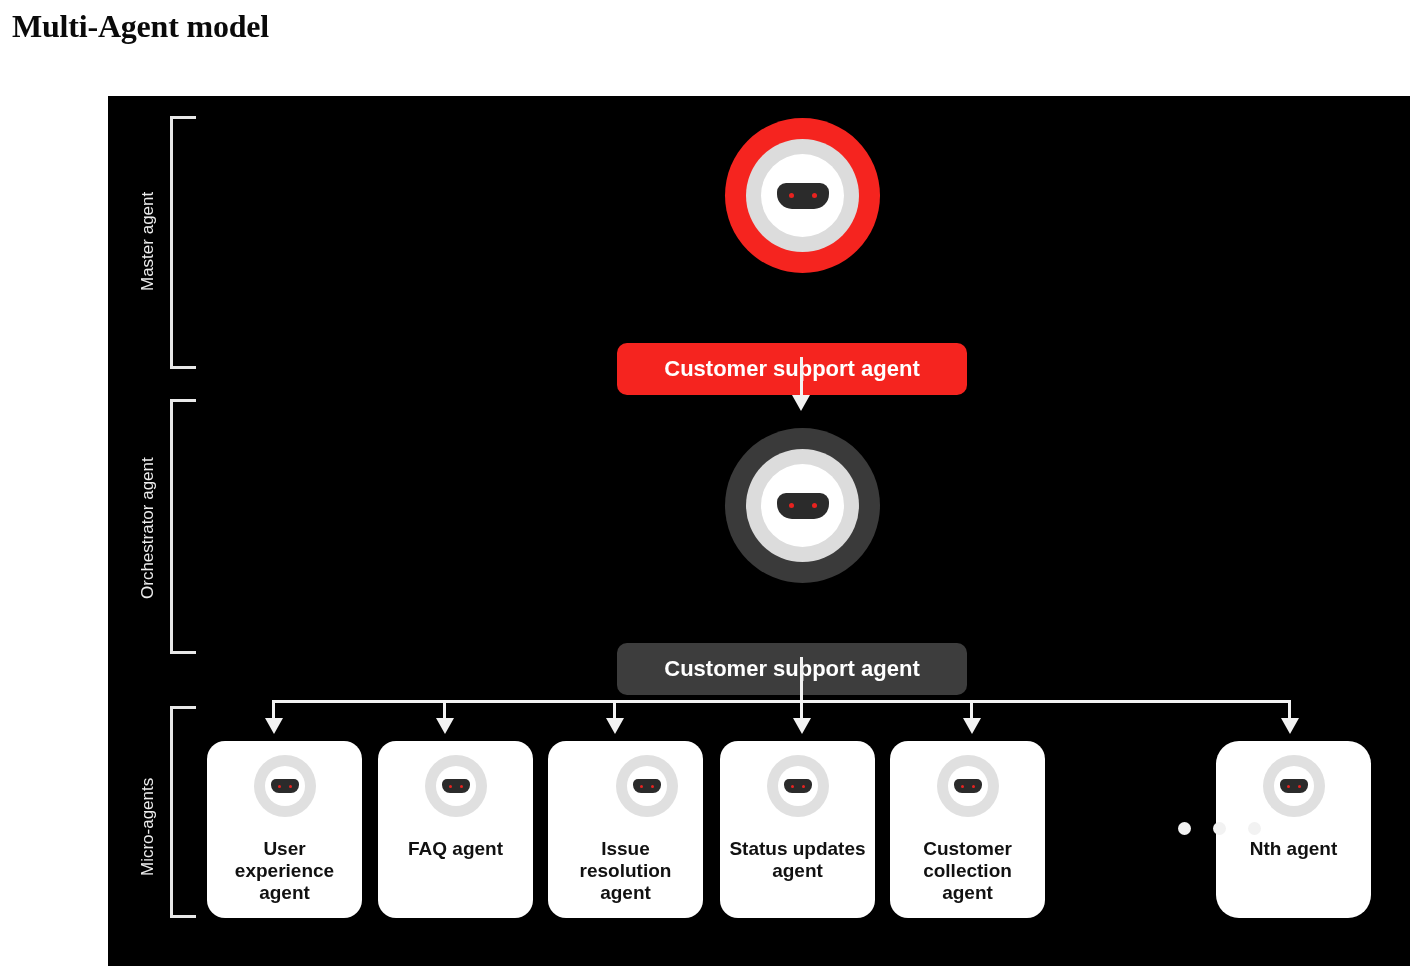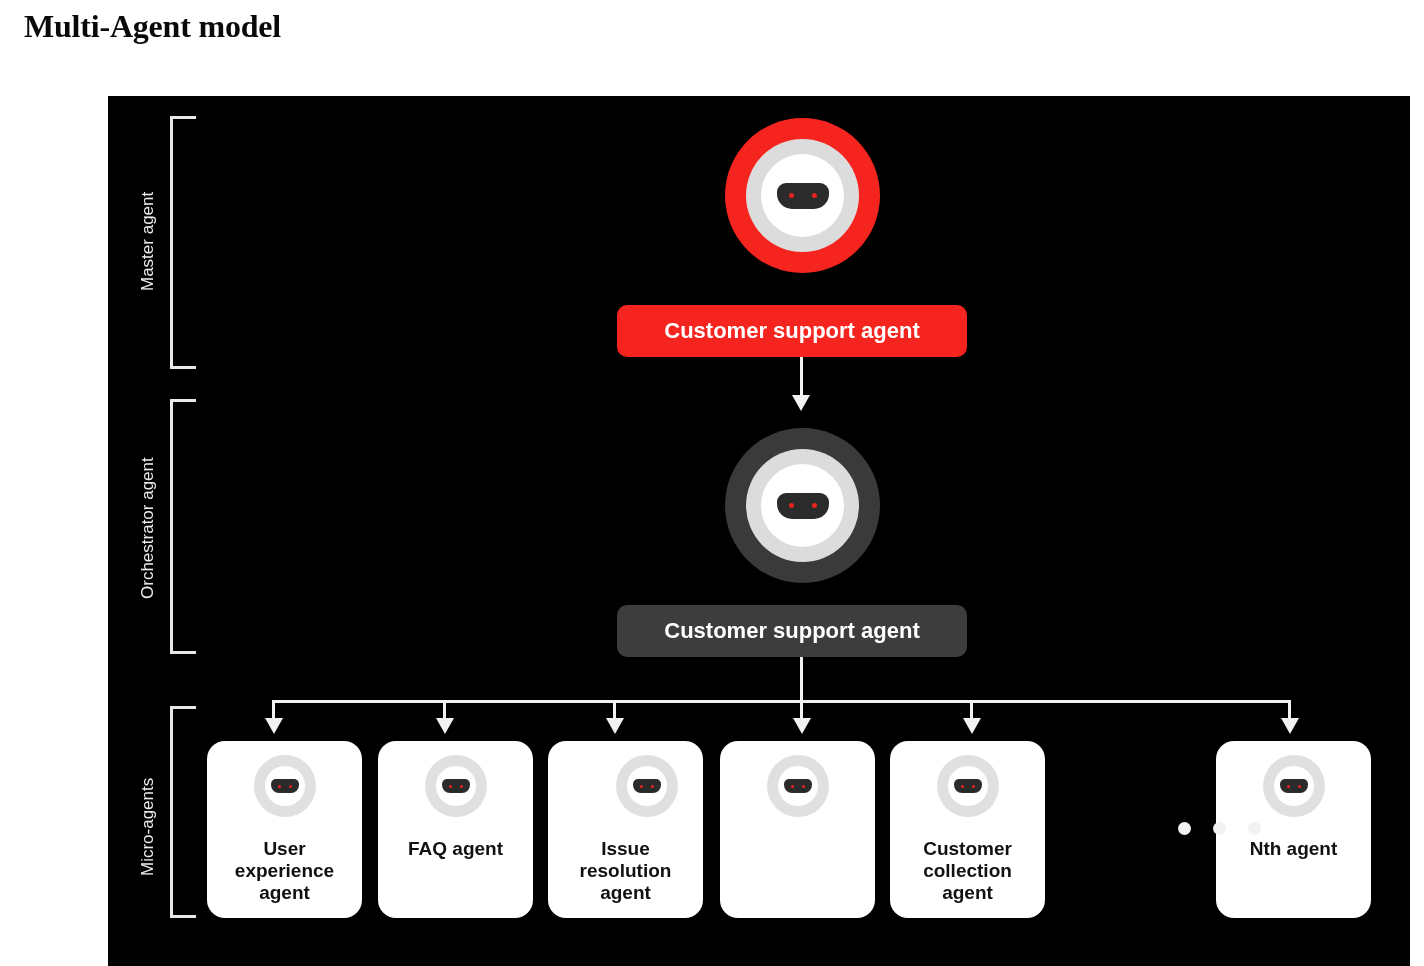--- a/index.html
+++ b/index.html
@@ -2,21 +2,21 @@
 <html><head>
 <meta charset="utf-8">
 <style>
   html,body{margin:0;padding:0;}
   body{
     width:1424px;height:966px;background:#ffffff;
     font-family:"Liberation Sans", sans-serif;
     overflow:hidden;position:relative;
   }
   #page-title{
-    position:absolute;left:24px;top:8px;
+    position:absolute;left:12px;top:8px;
     font-family:"Liberation Serif", serif;
     font-weight:bold;font-size:32px;color:#0a0a0a;
     letter-spacing:-0.2px;white-space:nowrap;
   }
   #diagram{
     position:absolute;left:108px;top:96px;
     width:1302px;height:870px;
     background:#000000;overflow:hidden;
   }
 
@@ -70,21 +70,21 @@
                display:flex;align-items:center;justify-content:center;}
   .robot-micro .visor{width:28px;height:14px;border-radius:5px 5px 8px 8px;background:#2b2b2b;
                display:flex;align-items:center;justify-content:center;}
   .robot-micro .eye{width:3px;height:3px;border-radius:50%;background:#e8221f;margin:0 4px;}
 
   
   .pill{
     position:absolute;height:52px;
     display:flex;align-items:center;justify-content:center;
     border-radius:10px;color:#ffffff;
-    font-weight:bold;font-size:22px;white-space:nowrap;
+    font-weight:bold;font-size:22px;white-space:nowrap;margin-top:38px;
   }
   #pill-master{left:509px;top:209px;width:350px;background:#f5241f;}
   #pill-orch{left:509px;top:509px;width:350px;background:#3d3d3d;}
 
   
   .vline{position:absolute;background:#f2f2f2;width:3px;}
   .hline{position:absolute;background:#f2f2f2;height:3px;}
   .arrow-head{
     position:absolute;width:0;height:0;
     border-left:9px solid transparent;
@@ -218,35 +218,36 @@
 
   <div class="card" style="left:612px;">
     <div class="robot-micro">
       <div class="face">
         <div class="visor">
           <span class="eye"></span>
           <span class="eye"></span>
         </div>
       </div>
     </div>
+    <div class="card-label" style="bottom:36px;padding:0 2px;">Status updates agent</div>
   </div>
 
   <div class="card" style="left:782px;">
     <div class="robot-micro">
       <div class="face">
         <div class="visor">
           <span class="eye"></span>
           <span class="eye"></span>
         </div>
       </div>
     </div>
     <div class="card-label">Customer collection agent</div>
   </div>
 
-  <div class="card" style="left:1108px;">
+  <div class="card" style="left:1108px;border-radius:23px;">
     <div class="robot-micro">
       <div class="face">
         <div class="visor">
           <span class="eye"></span>
           <span class="eye"></span>
         </div>
       </div>
     </div>
     <div class="card-label" style="bottom:58px;">Nth agent</div>
   </div>

